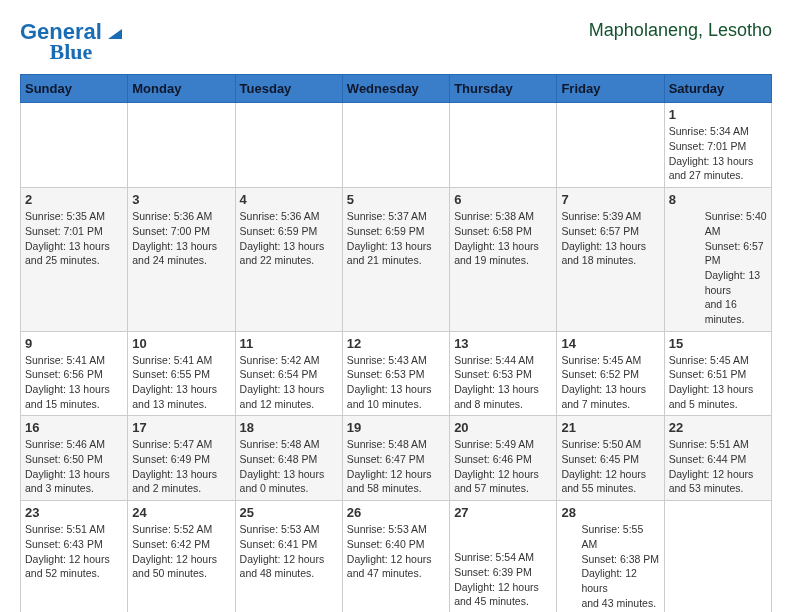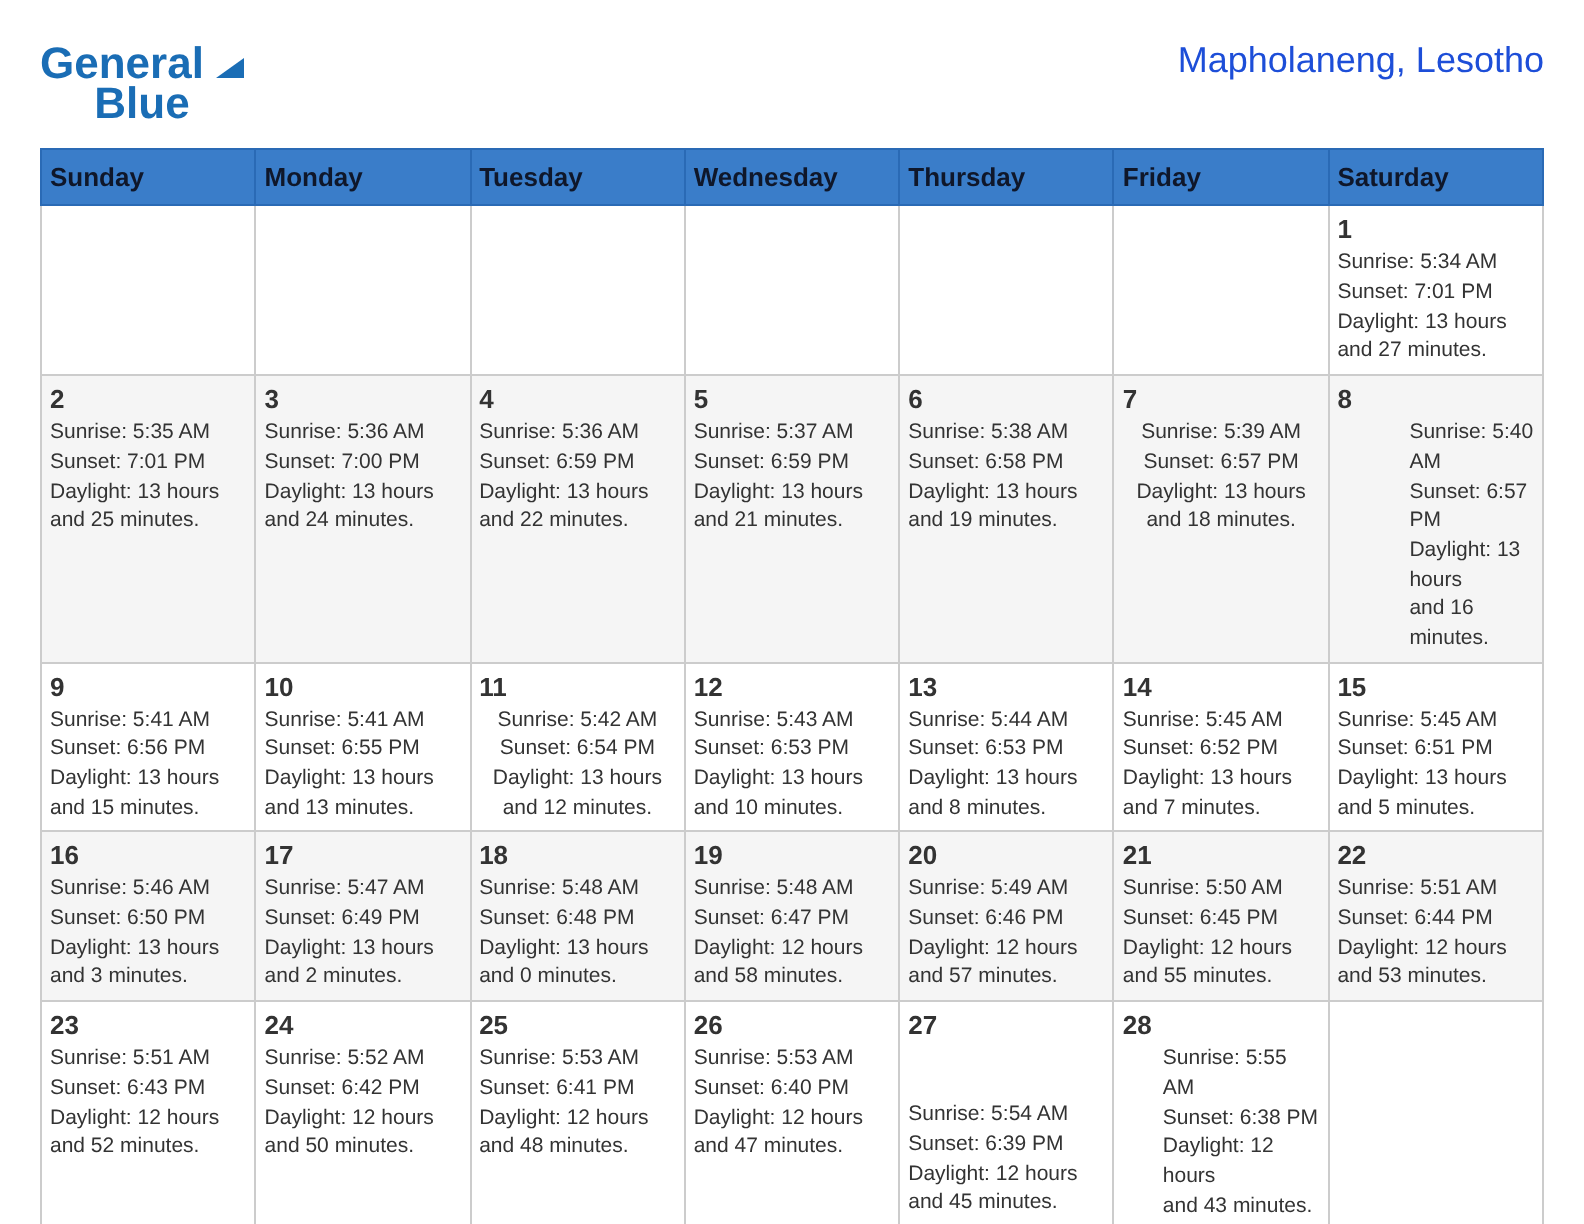--- a/index.html
+++ b/index.html
@@ -32,21 +32,21 @@
     .title-block {
       text-align: right;
     }
     .month-title {
       font-size: 36px;
       font-weight: bold;
       color: #333;
     }
     .location-title {
       font-size: 18px;
-      color: #1d4ed8;
+      color: #14532d;
     }
     table {
       width: 100%;
       border-collapse: collapse;
       font-size: 11px;
     }
     thead tr th {
       background-color: #3a7dc9;
       color: #0f172a;
       padding: 6px 4px;
@@ -87,21 +87,21 @@
 
 <div class="header">
   <div class="logo">
     <div style="display:flex; flex-direction:column; align-items:center;">
       <div style="display:flex; align-items:center;">
         <span class="logo-text"><span>General</span></span>
         <svg width="18" height="18" viewBox="0 0 18 18" style="margin-left:2px; margin-top:-4px;">
           <polygon points="4,18 18,8 18,18" fill="#1a6db5"></polygon>
         </svg>
       </div>
-      <span class="logo-text" style="color:#1a6db5; margin-top:-4px;">Blue</span>
+      <span class="logo-text" style="color:#1a6db5; margin-top:-4px;font-family:Liberation Serif, serif;">Blue</span>
     </div>
   </div>
   <div class="title-block">
     <div class="location-title">Mapholaneng, Lesotho</div>
   </div>
 </div>
 
 <table>
   <thead>
     <tr>
@@ -161,21 +161,21 @@
         </td>
         <td>
           <span class="day-number">6</span>
           <div class="day-info" style="white-space: pre-line;">Sunrise: 5:38 AM
 Sunset: 6:58 PM
 Daylight: 13 hours
 and 19 minutes.</div>
         </td>
         <td>
           <span class="day-number">7</span>
-          <div class="day-info" style="white-space: pre-line; text-align: center;">Sunrise: 5:39 AM
+          <div class="day-info" style="white-space: pre-line;">Sunrise: 5:39 AM
 Sunset: 6:57 PM
 Daylight: 13 hours
 and 18 minutes.</div>
         </td>
         <td>
           <span class="day-number">8</span>
           <div class="day-info" style="white-space: pre-line; margin-left: 36px;">Sunrise: 5:40 AM
 Sunset: 6:57 PM
 Daylight: 13 hours
 and 16 minutes.</div>
@@ -191,21 +191,21 @@
         </td>
         <td>
           <span class="day-number">10</span>
           <div class="day-info" style="white-space: pre-line;">Sunrise: 5:41 AM
 Sunset: 6:55 PM
 Daylight: 13 hours
 and 13 minutes.</div>
         </td>
         <td>
           <span class="day-number">11</span>
-          <div class="day-info" style="white-space: pre-line; text-align: center;">Sunrise: 5:42 AM
+          <div class="day-info" style="white-space: pre-line;">Sunrise: 5:42 AM
 Sunset: 6:54 PM
 Daylight: 13 hours
 and 12 minutes.</div>
         </td>
         <td>
           <span class="day-number">12</span>
           <div class="day-info" style="white-space: pre-line;">Sunrise: 5:43 AM
 Sunset: 6:53 PM
 Daylight: 13 hours
 and 10 minutes.</div>

